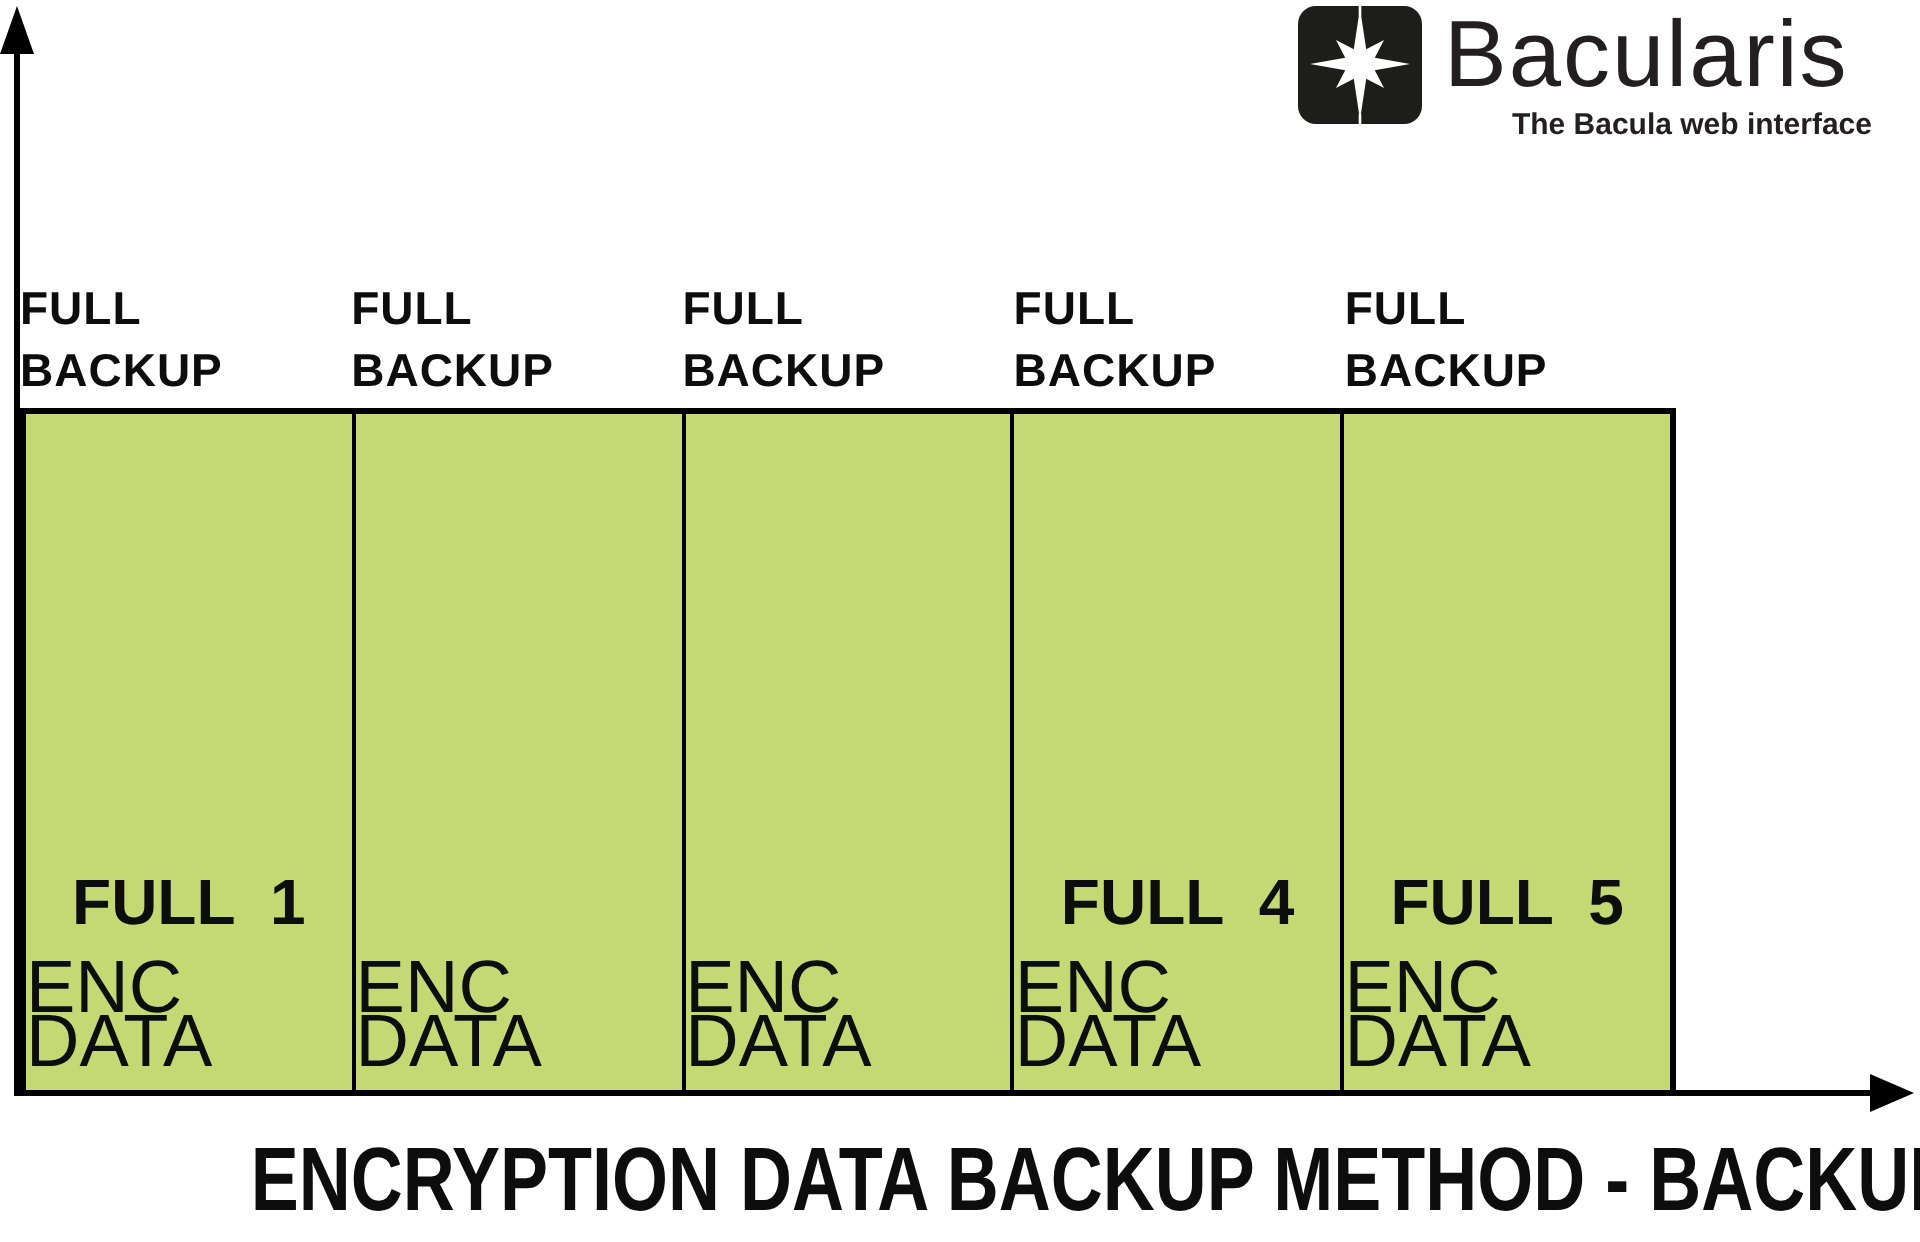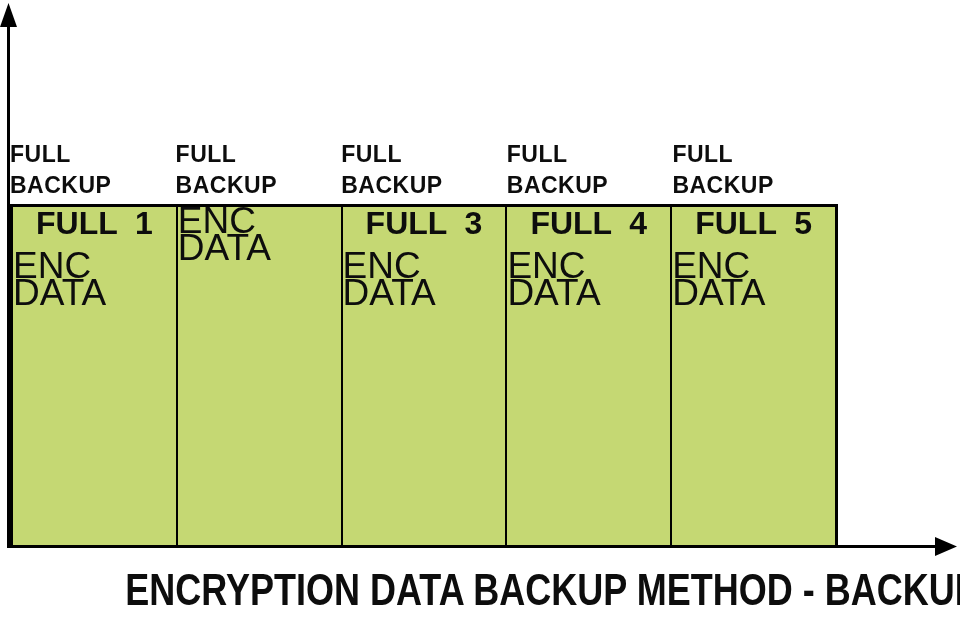--- a/index.html
+++ b/index.html
@@ -46,21 +46,21 @@
     position: absolute; left: 10px; top: 204px; width: 828px; height: 344px;
     display: flex; box-sizing: border-box;
     border: 3px solid #000000;
     background: var(--color-bar_fill, #c5d873);
   }
   .bar {
     flex: 1; box-sizing: border-box;
     background: var(--color-bar_fill, #c5d873);
     border-right: 2px solid #000000;
     display: flex; flex-direction: column;
-    align-items: center;
+    justify-content: flex-end; align-items: center;
     padding-bottom: 11px;
   }
   .bar:last-child { border-right: none; }
   .bar-label {
     font-size: 32px; font-weight: bold; line-height: 32px;
     white-space: pre; margin-bottom: 13px;
   }
   .bar-sub {
     font-size: 37px; font-weight: normal; line-height: 27px;
   }
@@ -87,20 +87,30 @@
     <g>
       <line x1="8.5" y1="548" x2="8.5" y2="22" stroke="#000000" stroke-width="3"></line>
       <polygon points="8.5,3 0,27 17,27" fill="#000000"></polygon>
     </g>
     <g>
       <line x1="8" y1="546.5" x2="938" y2="546.5" stroke="#000000" stroke-width="3"></line>
       <polygon points="957,546.5 935,537 935,556" fill="#000000"></polygon>
     </g>
   </svg>
 
+  <div class="logo">
+    <svg class="logo-icon-svg" width="62" height="59" viewBox="0 0 62 59" xmlns="http://www.w3.org/2000/svg">
+      <rect x="0" y="0" width="62" height="59" rx="9" fill="#1d1d1b"></rect>
+      <polygon fill="#ffffff" points="31,1 34.1,21.6 43,17 38.4,25.9 56,29 38.4,32.1 43,41 34.1,36.4 31,57 27.9,36.4 19,41 23.6,32.1 6,29 23.6,25.9 19,17 27.9,21.6"></polygon>
+      <rect x="30.35" y="0" width="1.3" height="5" fill="#ffffff"></rect>
+      <rect x="30.35" y="54" width="1.3" height="5" fill="#ffffff"></rect>
+    </svg>
+    <div class="logo-wordmark">Bacularis</div>
+    <div class="logo-tagline">The Bacula web interface</div>
+  </div>
 
   <div class="headers">
     <div class="col-header">
       <span>FULL</span>
       <span>BACKUP</span>
     </div>
     <div class="col-header">
       <span>FULL</span>
       <span>BACKUP</span>
     </div>
@@ -120,21 +130,20 @@
 
   <div class="bars">
     <div class="bar">
       <div class="bar-label">FULL  1</div>
       <div class="bar-sub">ENC DATA</div>
     </div>
     <div class="bar">
       <div class="bar-sub">ENC DATA</div>
     </div>
     <div class="bar">
-      <div class="bar-label">FULL  3</div>
       <div class="bar-sub">ENC DATA</div>
     </div>
     <div class="bar">
       <div class="bar-label">FULL  4</div>
       <div class="bar-sub">ENC DATA</div>
     </div>
     <div class="bar">
       <div class="bar-label">FULL  5</div>
       <div class="bar-sub">ENC DATA</div>
     </div>

